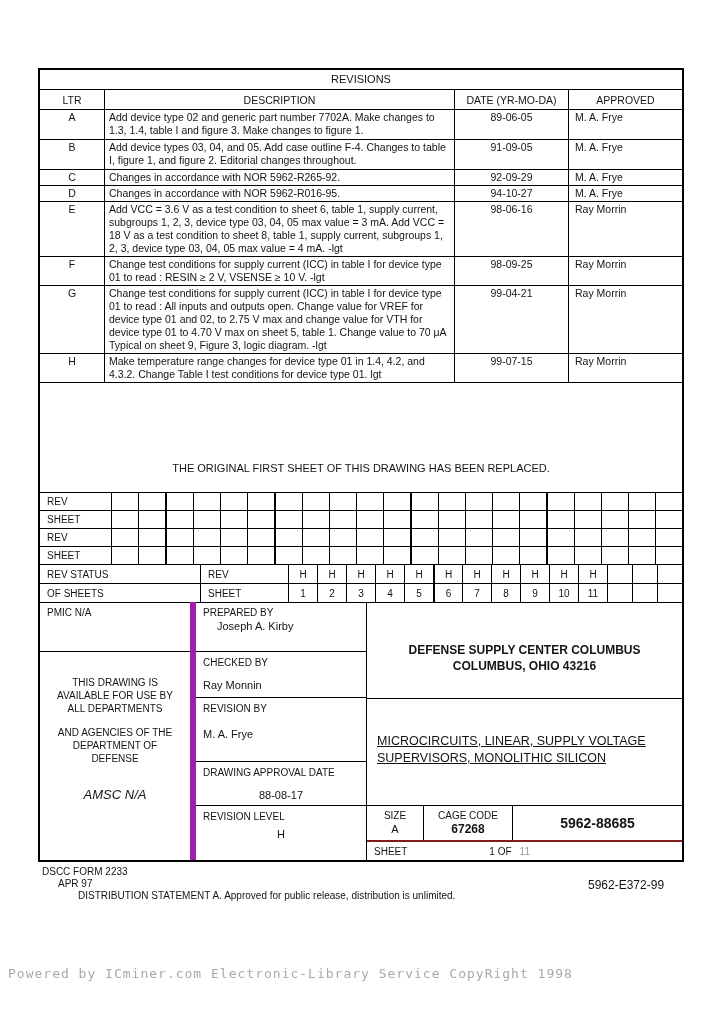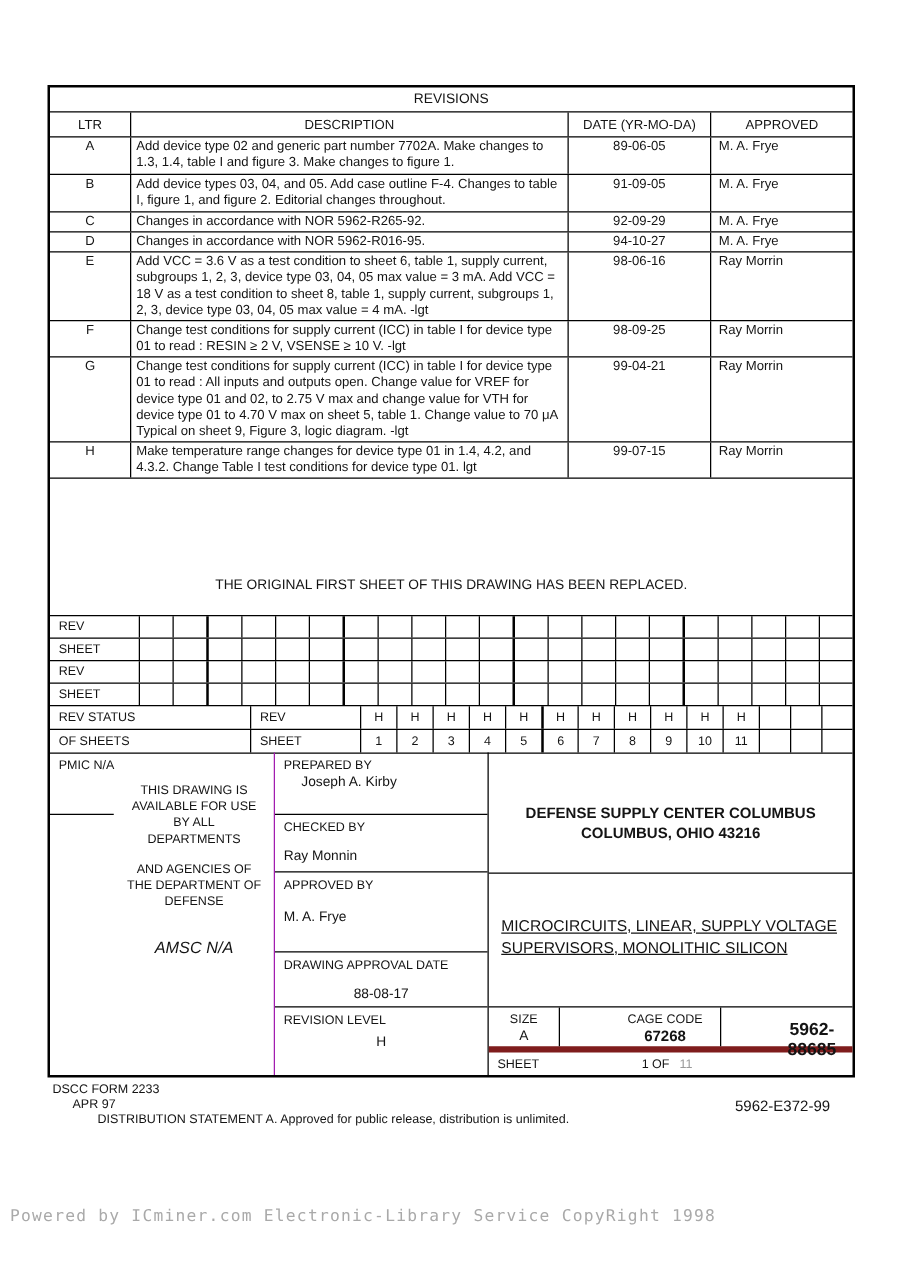--- a/index.html
+++ b/index.html
@@ -31,21 +31,21 @@
   .g-cell{flex:1;border-left:1px solid #000;}
   .g-cell.thick{border-left-width:2px;}
   .g-row.status{height:19px;}
   .s-label{width:160px;font-size:10px;padding:4px 0 0 7px;box-sizing:border-box;}
   .s-sub{width:88px;border-left:1px solid #000;font-size:10px;padding:4px 0 0 7px;box-sizing:border-box;}
   .s-cell{width:29px;border-left:1px solid #000;font-size:10px;text-align:center;padding-top:4px;box-sizing:border-box;}
   .s-cell.thick{border-left-width:2px;}
   .s-fill{flex:1;border-left:1px solid #000;}
   
   .tblock{position:absolute;left:0;right:0;top:532px;bottom:0;display:flex;}
-  .tcol-left{width:180px;border-right:1px solid #a21caf;display:flex;box-sizing:border-box;}
+  .tcol-left{width:156px;border-right:6px solid #a21caf;display:flex;flex-direction:column;box-sizing:border-box;}
   .pmic-cell{height:50px;border-bottom:1px solid #000;font-size:10px;padding:5px 0 0 7px;box-sizing:border-box;}
   .left-main{flex:1;text-align:center;}
   .smd-title{font-weight:bold;font-size:13.5px;line-height:17px;margin:10px 8px 0 8px;}
   .avail{font-size:10px;line-height:13px;margin:24px 10px 0 10px;}
   .agencies{font-size:10px;line-height:13px;margin:11px 10px 0 10px;}
   .amsc{font-size:13px;margin-top:22px;font-style:italic;}
   .tcol-mid{width:171px;border-right:1px solid #000;display:flex;flex-direction:column;box-sizing:border-box;}
   .m-cell{border-bottom:1px solid #000;box-sizing:border-box;padding:5px 7px 0 7px;}
   .m-prepared{height:50px;}
   .m-checked{height:46px;}
@@ -55,21 +55,21 @@
   .m-label{font-size:10px;}
   .m-value{font-size:11px;}
   .v-prepared{margin:2px 0 0 14px;}
   .v-checked{margin-top:11px;}
   .v-approved{margin-top:14px;}
   .v-date{margin-top:11px;text-align:center;}
   .v-rev{margin-top:6px;text-align:center;}
   .tcol-right{flex:1;display:flex;flex-direction:column;box-sizing:border-box;}
   .agency-cell{height:97px;border-bottom:1px solid #000;text-align:center;font-weight:bold;font-size:12px;line-height:16px;padding-top:40px;box-sizing:border-box;}
   .doctitle-cell{height:107px;border-bottom:1px solid #000;font-size:12.5px;line-height:17px;padding:34px 12px 0 10px;box-sizing:border-box;text-decoration:underline;}
-  .size-row{height:36px;border-bottom:5px solid #7f1d1d;display:flex;box-sizing:border-box;gap:40px;}
+  .size-row{height:36px;border-bottom:2px solid #7f1d1d;display:flex;box-sizing:border-box;}
   .size-cell{width:57px;border-right:1px solid #000;text-align:center;font-size:10px;padding-top:4px;box-sizing:border-box;}
   .size-cell .val{font-size:11px;margin-top:2px;font-weight:normal;}
   .cage-cell{width:89px;border-right:1px solid #000;text-align:center;font-size:10px;padding-top:4px;box-sizing:border-box;}
   .cage-cell .val{font-weight:bold;font-size:12px;margin-top:1px;}
   .num-cell{flex:1;text-align:center;font-weight:bold;font-size:14px;padding-top:9px;box-sizing:border-box;}
   .sheet-row{flex:1;display:flex;font-size:10px;padding:4px 0 0 7px;box-sizing:border-box;}
   .sheet-val{margin-left:82px;}
   .sheet-total{color:#9a9a9a;margin-left:8px;}
   
   .f-form{position:absolute;left:42px;top:866px;font-size:10px;}
@@ -295,21 +295,21 @@
     <div class="tcol-mid">
       <div class="m-cell m-prepared">
         <div class="m-label">PREPARED BY</div>
         <div class="m-value v-prepared">Joseph A. Kirby</div>
       </div>
       <div class="m-cell m-checked">
         <div class="m-label">CHECKED BY</div>
         <div class="m-value v-checked">Ray Monnin</div>
       </div>
       <div class="m-cell m-approved">
-        <div class="m-label">APPROVED BY</div>
+        <div class="m-label">REVISION BY</div>
         <div class="m-value v-approved">M. A. Frye</div>
       </div>
       <div class="m-cell m-date">
         <div class="m-label">DRAWING APPROVAL DATE</div>
         <div class="m-value v-date">88-08-17</div>
       </div>
       <div class="m-cell m-rev">
         <div class="m-label">REVISION LEVEL</div>
         <div class="m-value v-rev">H</div>
       </div>

